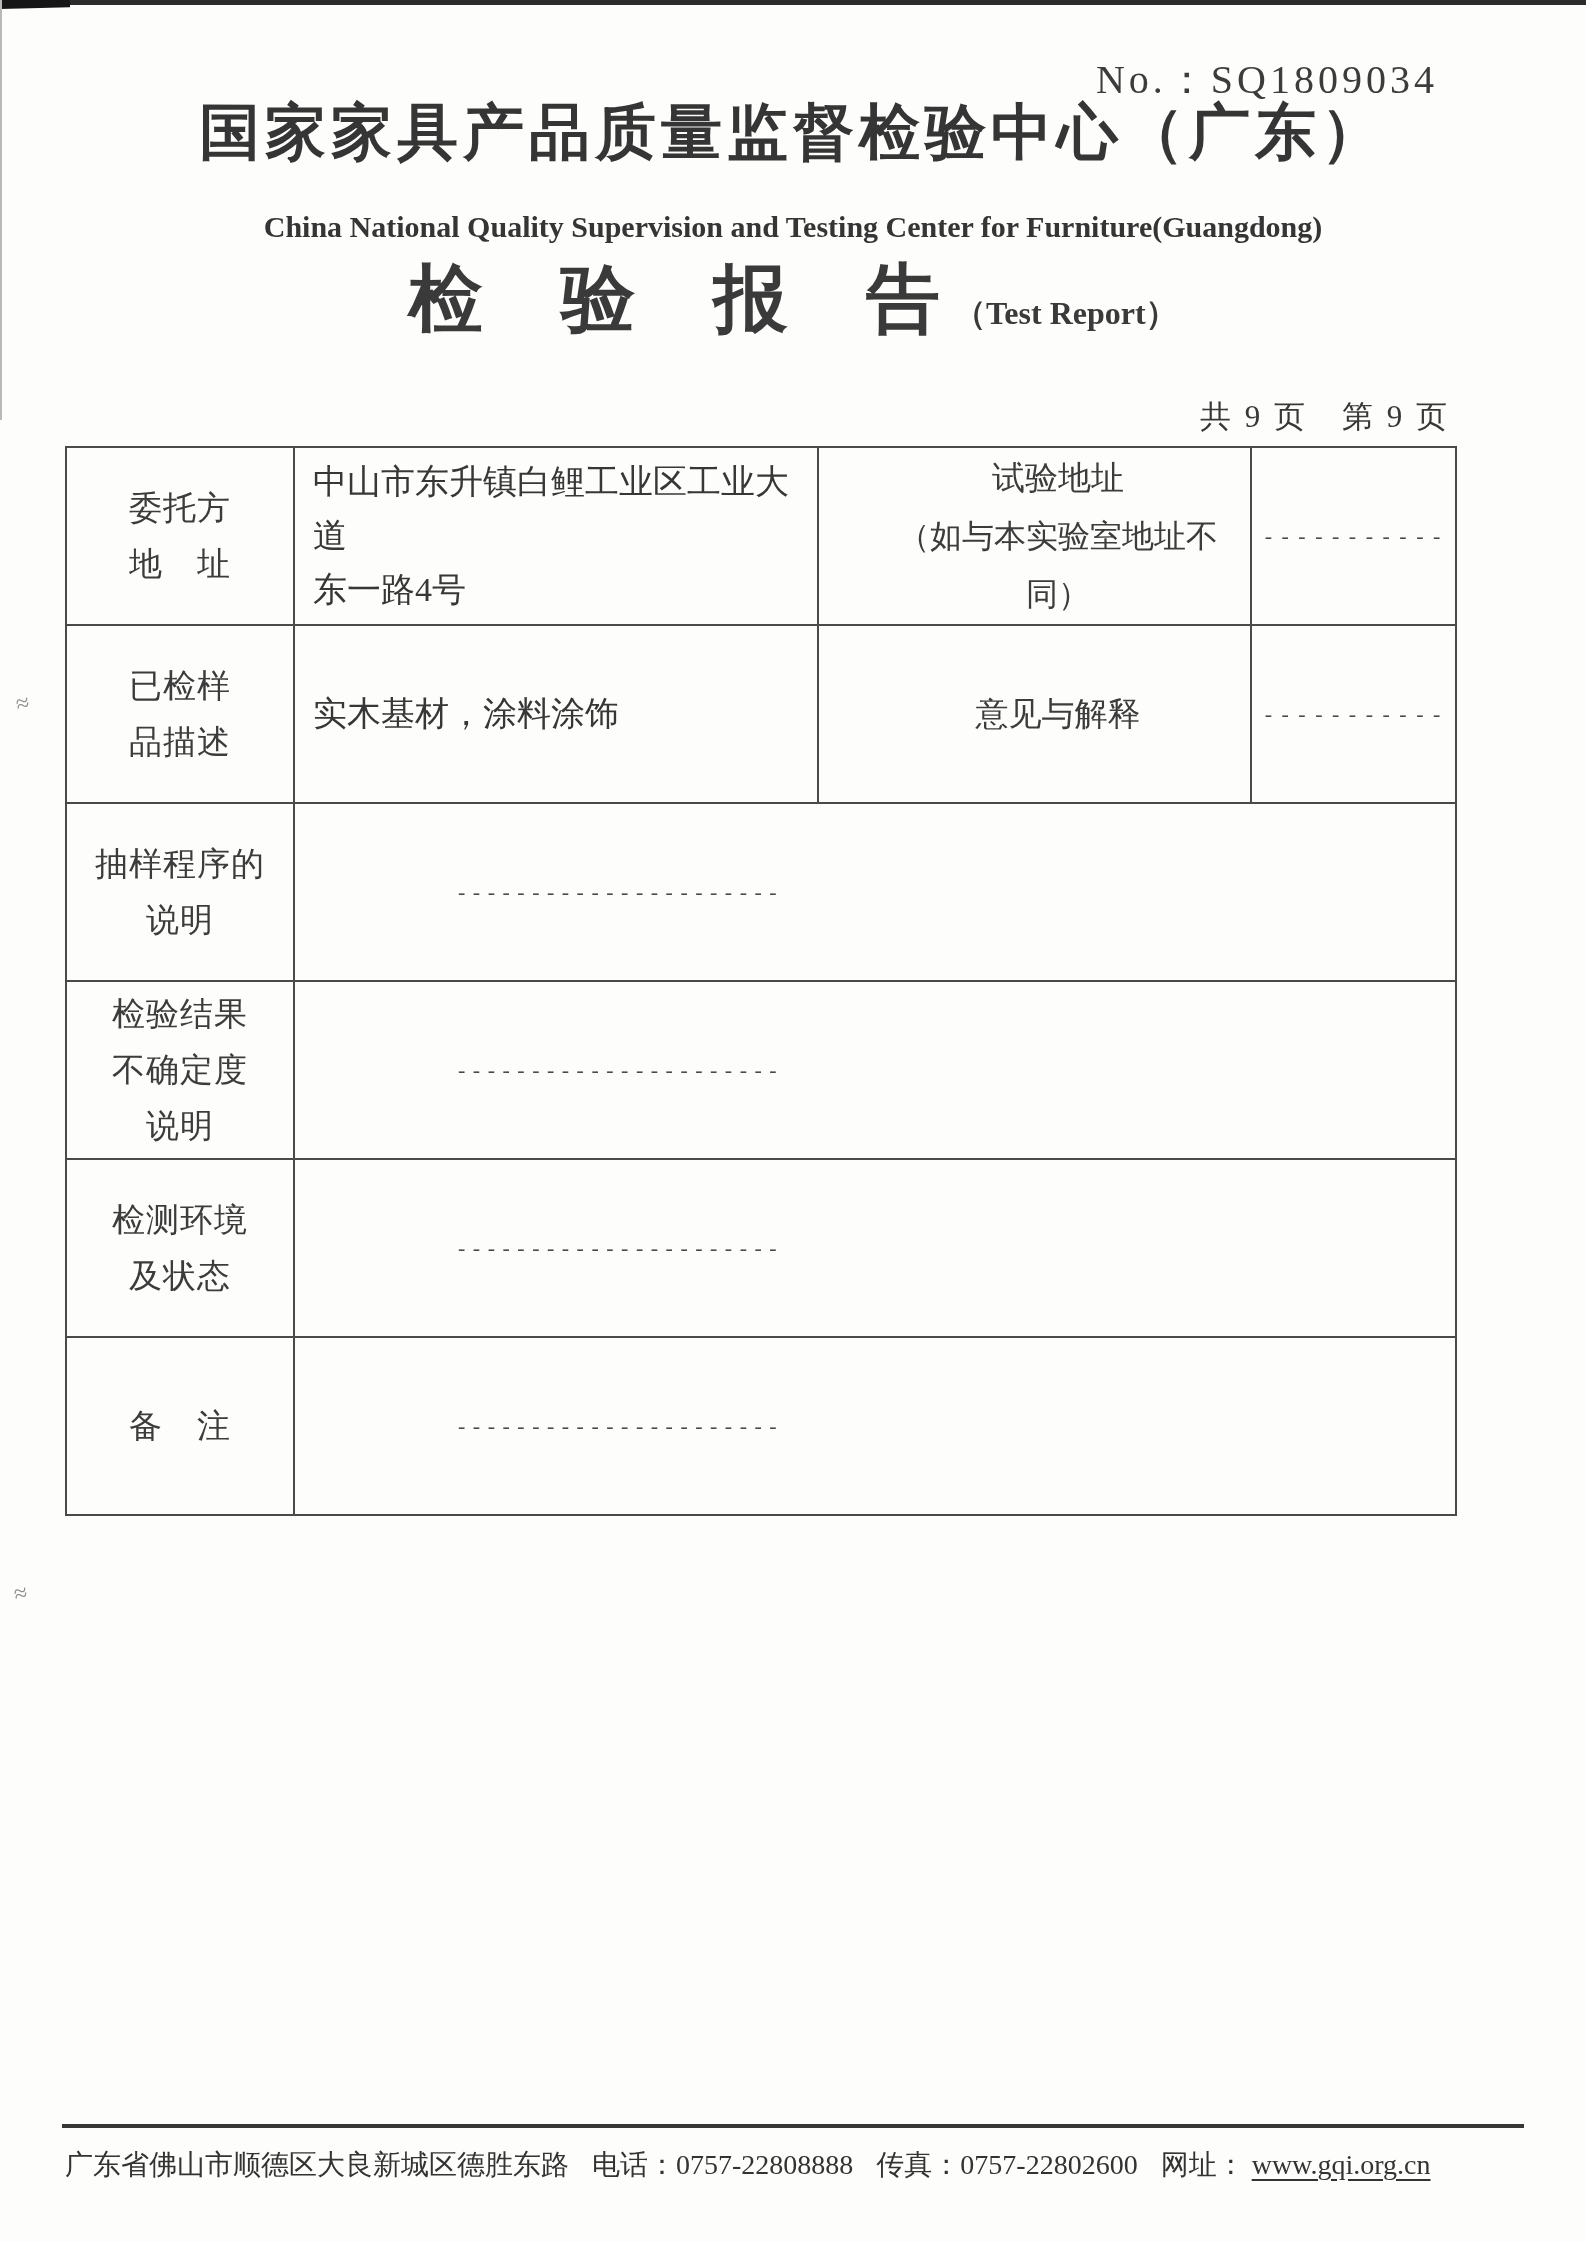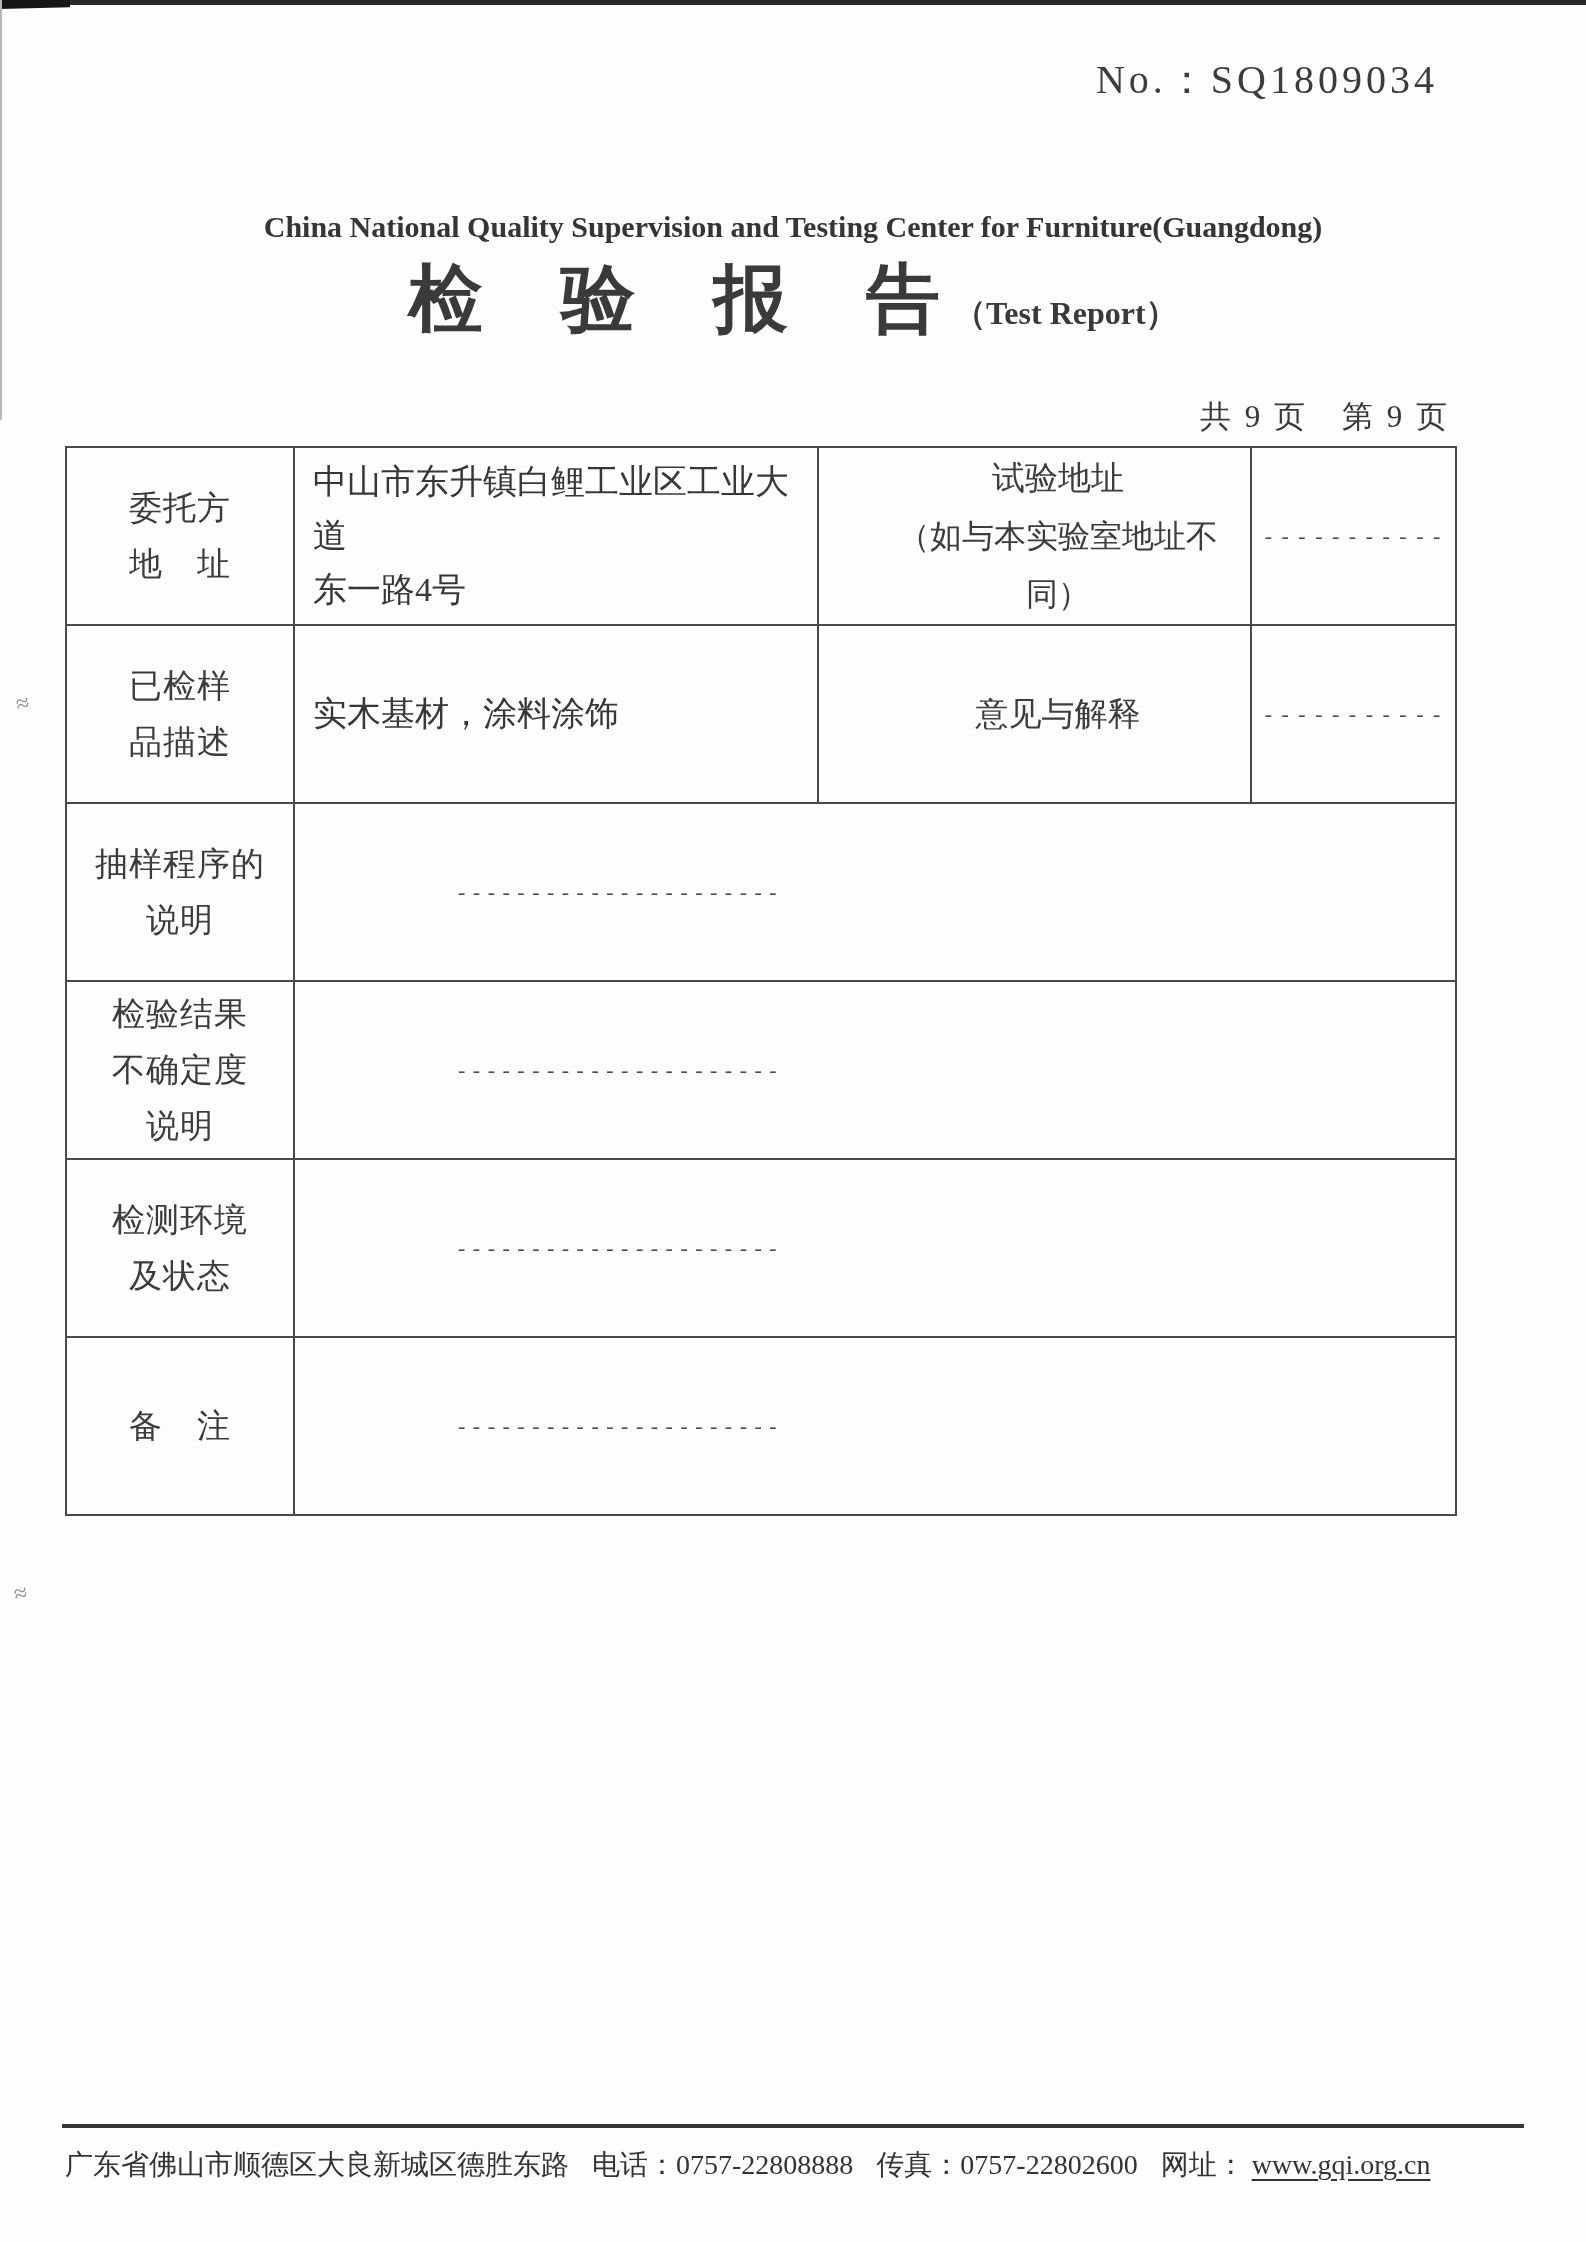--- a/index.html
+++ b/index.html
@@ -102,20 +102,21 @@
 
 <div class="page">
 
   <div class="scan-top-edge"></div>
   <div class="scan-top-corner"></div>
   <div class="scan-left-edge"></div>
   <div class="speck speck1">≈</div>
   <div class="speck speck2">≈</div>
 
   <div class="report-no">No.：SQ1809034</div>
+  <div class="title-cn">国家家具产品质量监督检验中心（广东）</div>
   <div class="title-en">China National Quality Supervision and Testing Center for Furniture(Guangdong)</div>
   <div class="report-title">
     <span class="cn">检 验 报 告</span><span class="en">（Test Report）</span>
   </div>
   <div class="page-count">共 9 页　第 9 页</div>
 
   <table class="report">
     <colgroup>
       <col style="width:228px">
         <col style="width:524px">

